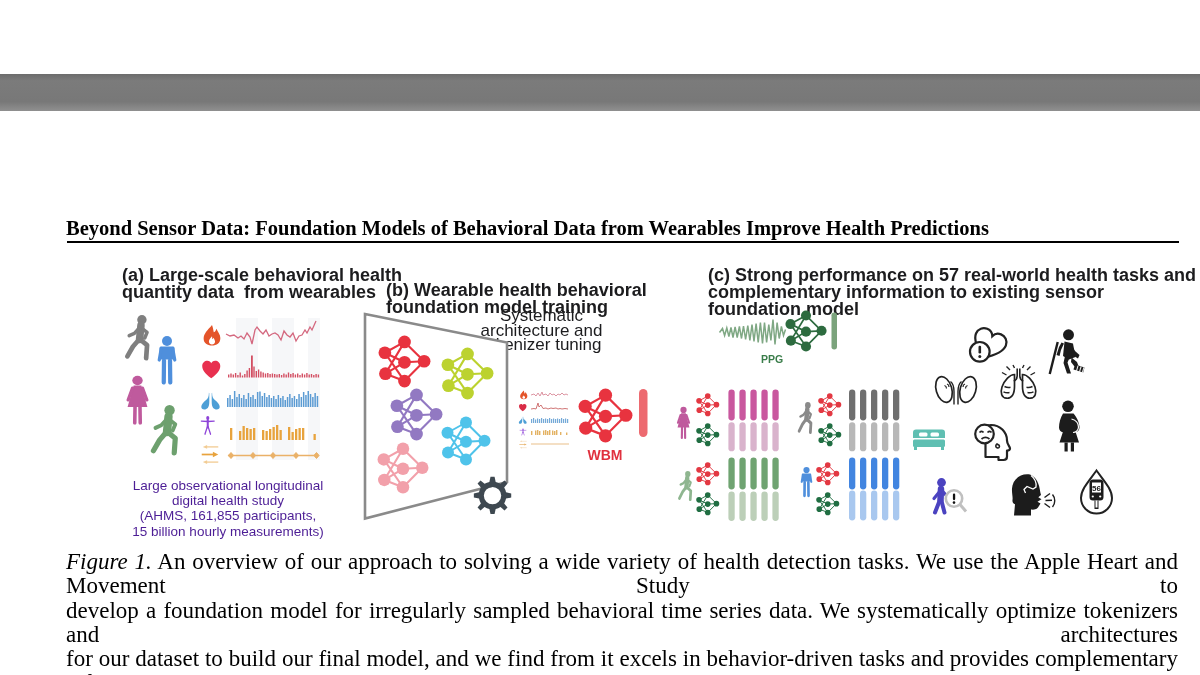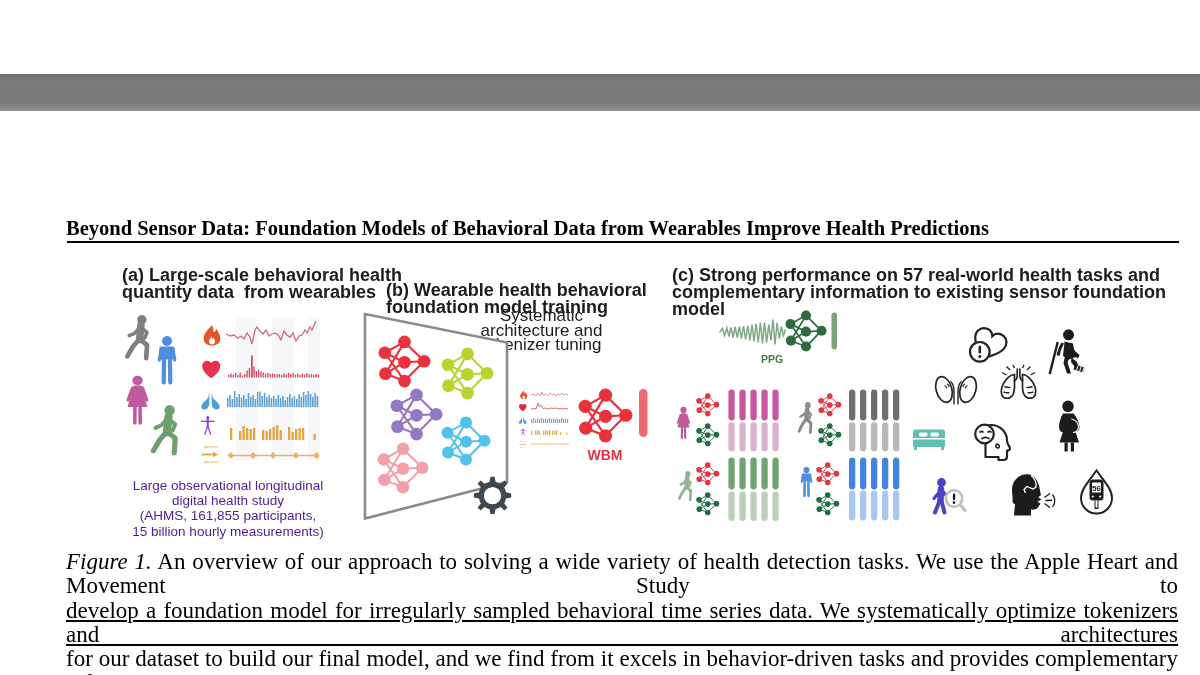--- a/index.html
+++ b/index.html
@@ -10,29 +10,29 @@
 </style>
 </head>
 <body>
 <div class="abs" style="left:0;top:74px;width:1200px;height:37px;background:linear-gradient(#6c6c6c,#7b7b7b 18%,#787878 75%,#909090);"></div>
 
 <div class="abs serif" style="left:66px;top:216.5px;width:1112px;text-align:left;font-weight:bold;font-size:20.5px;color:#000;">Beyond Sensor Data: Foundation Models of Behavioral Data from Wearables Improve Health Predictions</div>
 <div class="abs" style="left:67px;top:241px;width:1112px;height:2.4px;background:#000;"></div>
 
 <div class="abs hdr" style="left:122px;top:266.5px;">(a) Large-scale behavioral health<br>quantity data&nbsp; from wearables</div>
 <div class="abs hdr" style="left:386px;top:282px;">(b) Wearable health behavioral<br>foundation model training</div>
-<div class="abs hdr" style="left:672px;top:266.5px;">(c) Strong performance on 57 real-world health tasks and<br>complementary information to existing sensor foundation model</div>
+<div class="abs hdr" style="left:708px;top:266.5px;">(c) Strong performance on 57 real-world health tasks and<br>complementary information to existing sensor foundation model</div>
 
 <div class="abs" style="left:469px;top:309px;width:145px;text-align:center;font-size:17px;line-height:14.5px;color:#1c1c1e;">Systematic architecture and tokenizer tuning</div>
 
 <div class="abs" style="left:128px;top:477.5px;width:200px;text-align:center;font-size:13.5px;line-height:15.4px;color:#4c1d95;">Large observational longitudinal<br>digital health study<br>(AHMS, 161,855 participants,<br>15 billion hourly measurements)</div>
 
 <div class="abs serif" style="left:66px;top:550px;width:1112px;font-size:23px;line-height:24.3px;color:#000;">
   <div style="text-align:justify;text-align-last:justify;"><i>Figure 1.</i> An overview of our approach to solving a wide variety of health detection tasks. We use the Apple Heart and Movement Study to</div>
-  <div style="text-align:justify;text-align-last:justify;text-decoration:underline;">develop a foundation model for irregularly sampled behavioral time series data. We systematically optimize tokenizers and architectures</div>
+  <div style="text-align:justify;text-align-last:justify;">develop a foundation model for irregularly sampled behavioral time series data. We systematically optimize tokenizers and architectures</div>
   <div style="text-align:justify;text-align-last:justify;">for our dataset to build our final model, and we find from it excels in behavior-driven tasks and provides complementary information to an</div>
   <div>existing PPG foundation model.</div>
 </div>
 
 <svg class="abs" style="left:0;top:0;" width="1200" height="675" viewBox="0 0 1200 675">
 <defs>
   <g id="net">
 
     <g stroke-width="4" fill="none">
       <path d="M13 33.5 L50 13 M13 33.5 L50 51.5 M13 33.5 L50 87 M14 73 L50 13 M14 73 L50 51.5 M14 73 L50 87 M50 13 L87 49.5 M50 51.5 L87 49.5 M50 87 L87 49.5"></path>

